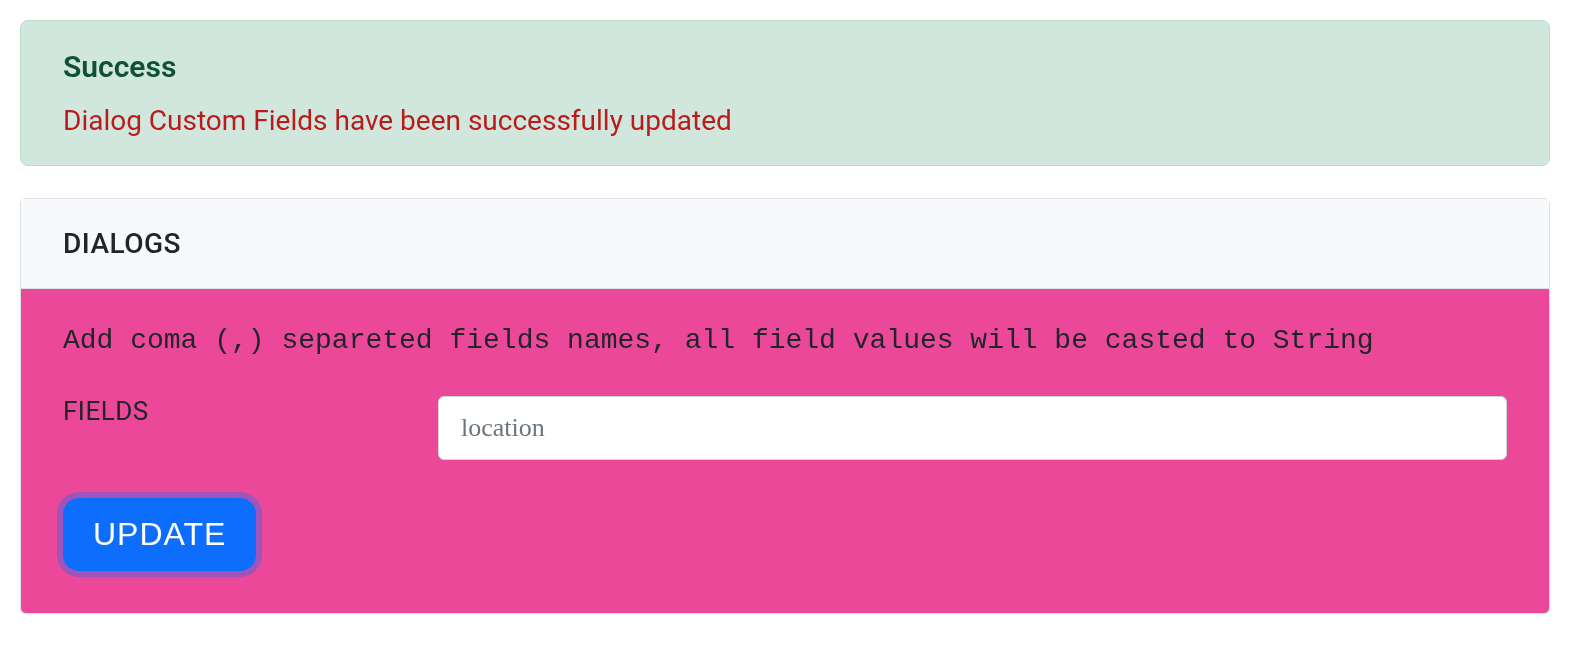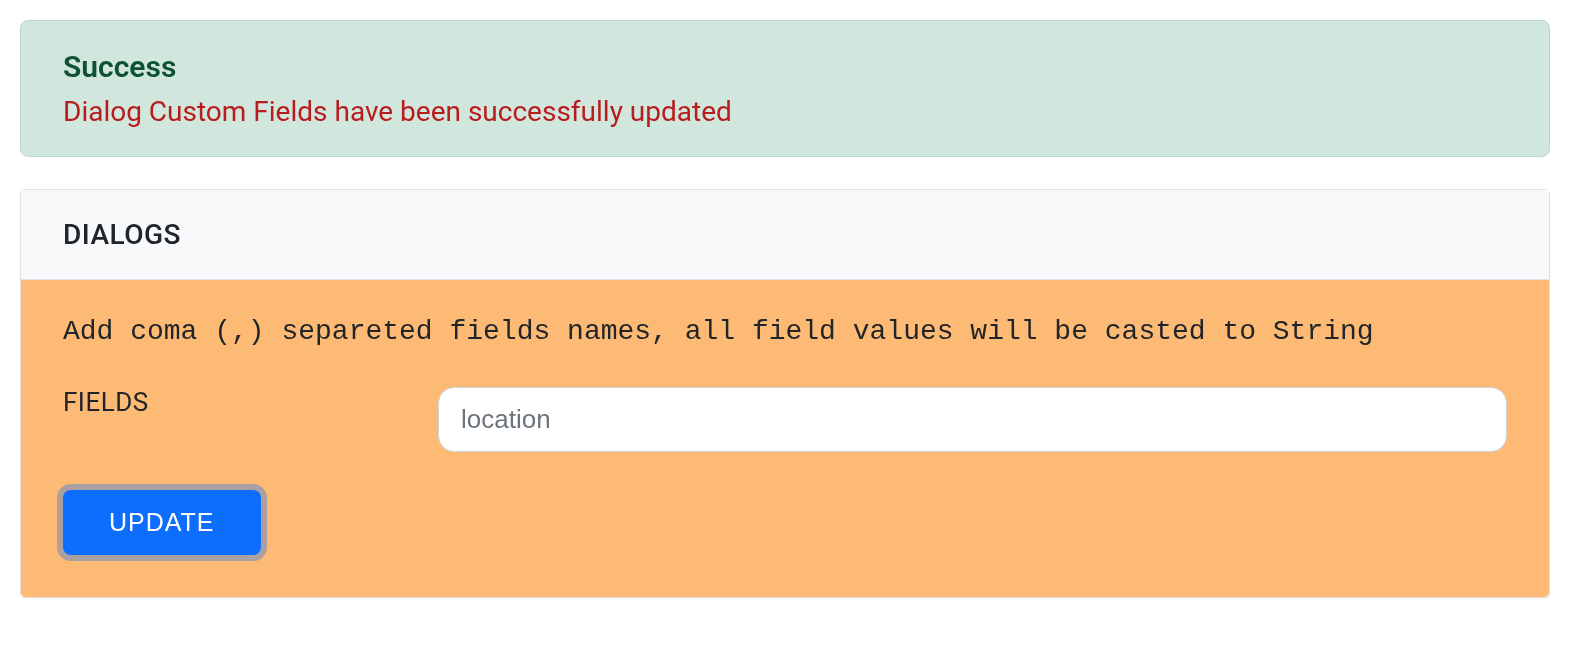--- a/index.html
+++ b/index.html
@@ -17,31 +17,31 @@
       background-color: #d1e7dd;
       border: 1px solid #badbcc;
       border-radius: 8px;
       padding: 28px 42px;
       margin-bottom: 32px;
     }
     .alert-title {
       color: #0f5132;
       font-size: 30px;
       font-weight: 600;
-      margin-bottom: 11px;
+      margin-bottom: 20px;
     }
     .alert-message {
       color: #b91c1c;
       font-size: 28px;
       font-weight: 400;
     }
     .card {
       border: 1px solid #dee2e6;
       border-radius: 6px;
-      background: #fdba74;
+      background: #ec4899;
       box-shadow: 0 1px 3px rgba(0,0,0,0.04);
     }
     .card-header {
       background-color: #f8f9fa;
       border-bottom: 1px solid #dee2e6;
       padding: 28px 42px;
     }
     .card-header-title {
       font-size: 28px;
       font-weight: 500;
@@ -68,34 +68,34 @@
       width: 375px;
       flex-shrink: 0;
       letter-spacing: 0.5px;
     }
     .form-input {
       flex: 1;
       padding: 16px 22px;
       font-size: 26px;
       color: #6c757d;
       border: 1px solid #ced4da;
-      border-radius: 16px;
+      border-radius: 6px;
       background: #ffffff;
       outline: none;
-      font-family: Liberation Sans, sans-serif;
+      font-family: Liberation Serif, serif;
     }
     .btn-update {
       background-color: #0d6efd;
       color: #ffffff;
-      font-size: 25px;
+      font-size: 32px;
       font-weight: 500;
       letter-spacing: 1px;
       border: none;
-      border-radius: 8px;
-      padding: 18px 46px;
+      border-radius: 16px;
+      padding: 18px 30px;
       cursor: pointer;
       box-shadow: 0 0 0 6px rgba(13,110,253,0.35);
       outline: none;
     }
   </style>
 </head>
 <body>
 
 <div class="alert-success">
   <div class="alert-title">Success</div>

